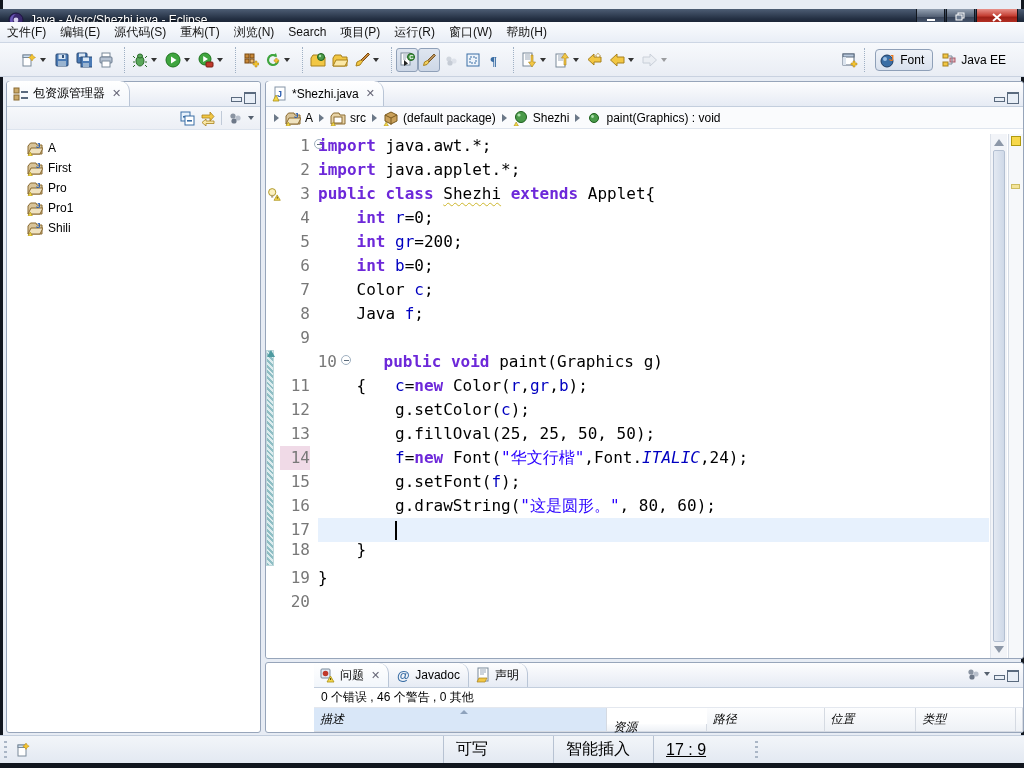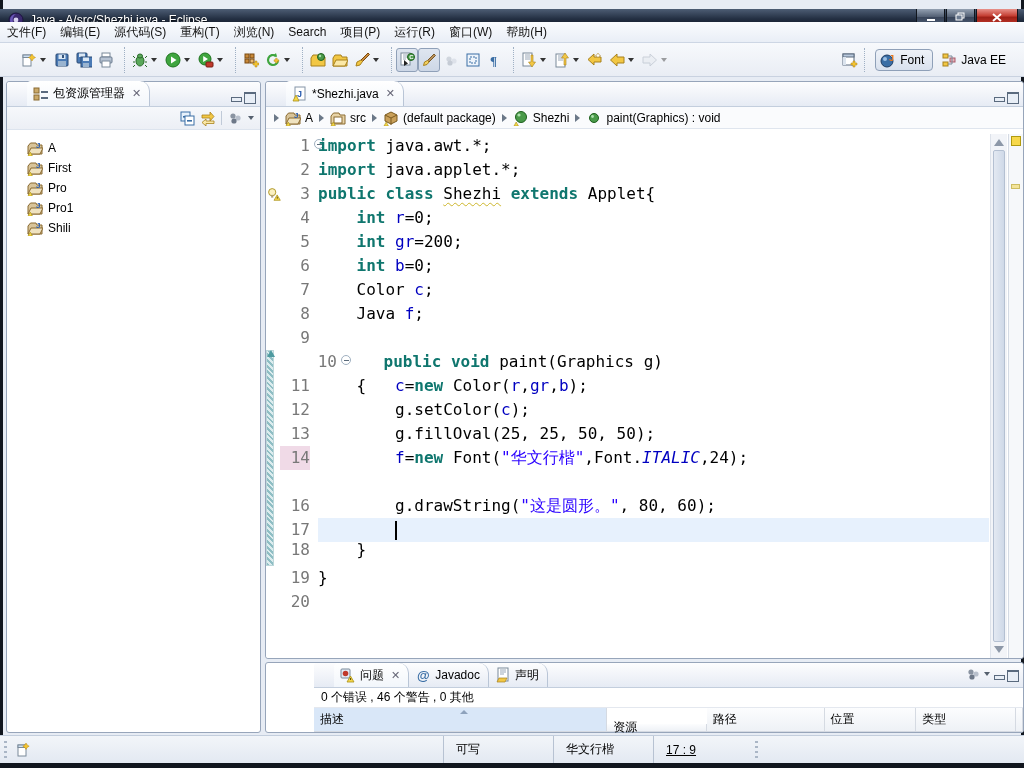--- a/index.html
+++ b/index.html
@@ -46,21 +46,21 @@
   .persp-btn { display:flex; align-items:center; gap:4px; padding:2px 8px 2px 4px; border-radius:4px; margin-left:4px; font-size:12px; }
   .persp-btn.active { border:1px solid #8fa0b8; background:linear-gradient(#eef2f8,#d9e1ee); }
   .persp-sep { border-left:1px dotted #9fb0c4; height:24px; margin:0 6px; }
 
   
   .panel { position:absolute; background:#fff; border:1px solid #97a5ba; border-radius:3px; }
   .panel-hdr { height:25px; background:linear-gradient(#fdfdfe,#e6ebf4); border-bottom:1px solid #c3cedd;
     border-radius:3px 3px 0 0; display:flex; align-items:flex-end; }
   .ptab { display:flex; align-items:center; gap:4px; height:25px; padding:0 8px 0 6px;
     border-right:1px solid #b9c5d6; border-radius:4px 10px 0 0; font-size:12px; }
-  .ptab.active { background:linear-gradient(#ffffff,#f2f6fb);margin-left:20px; }
+  .ptab.active { background:linear-gradient(#ffffff,#f2f6fb); }
   .ptab .closex { color:#667; font-size:11px; margin-left:3px; }
   .hdr-btns { margin-left:auto; display:flex; align-items:center; gap:3px; padding:0 5px 5px 0; }
   .mini,.maxi { width:11px; height:9px; display:inline-block; position:relative; }
   .mini::after { content:""; position:absolute; left:1px; top:5px; width:9px; height:3px; border:1px solid #5a6a7e; background:#e8eef6; }
   .maxi::after { content:""; position:absolute; left:0; top:0; width:10px; height:9px; border:1px solid #5a6a7e; border-top-width:2px; background:#e8eef6; }
 
   
   #pkg { left:3px; top:81px; width:255px; height:652px; }
   .pkg-toolbar { height:23px; border-bottom:1px solid #dde4ee; background:linear-gradient(#f6f8fb,#eceff5);
     display:flex; align-items:center; justify-content:flex-end; gap:5px; padding-right:6px; }
@@ -85,21 +85,21 @@
     border:1px solid #bcd7da; }
   .changebar .tri { position:absolute; left:0; top:-1px; width:0; height:0;
     border-left:4px solid transparent; border-right:4px solid transparent; border-bottom:7px solid #4e9aa0; }
   .code-line { position:absolute; left:0; right:0; height:24px; line-height:24px; white-space:pre; }
   .ln { position:absolute; left:14px; width:30px; text-align:right; color:#787878; }
   .fold { position:absolute; left:48px; top:5px; width:10px; height:10px; border:1px solid #9fb0c0;
     border-radius:50%; background:#fff; }
   .fold::after { content:""; position:absolute; left:2px; top:4px; width:5px; height:1px; background:#5a6a7a; }
   .ctext { position:absolute; left:52px; }
   .cl-hl { position:absolute; left:52px; right:0; height:24px; background:#e7f1fd; }
-  .tok-k { color:#0f766e; font-weight:bold; }
+  .tok-k { color:#6d28d9; font-weight:bold; }
   .tok-d { color:#000; }
   .tok-f { color:#0000c0; }
   .tok-s { color:#2a00ff; }
   .tok-i { color:#0000c0; font-style:italic; }
   .tok-w { color:#000; text-decoration:underline wavy #cdb62c 1px; text-underline-offset:3px; }
   .num-hl { background:#f0dae7; }
   .caret { position:absolute; width:2px; height:19px; background:#000; }
 
   .vscroll { position:absolute; right:16px; top:4px; bottom:0; width:17px; background:#f2f4f8; border-left:1px solid #dde2ea; }
   .vs-arrow { position:absolute; left:3px; width:0; height:0; border-left:5px solid transparent; border-right:5px solid transparent; }
@@ -107,34 +107,34 @@
   .vs-dn { bottom:5px; border-top:7px solid #8d98a8; }
   .vs-thumb { position:absolute; left:2px; right:2px; top:16px; bottom:16px; background:linear-gradient(90deg,#e3e9f2,#cfd9e8); border:1px solid #b4c0d2; border-radius:2px; }
   .overview { position:absolute; right:0; top:4px; bottom:0; width:15px; background:#f6f8fa; border-left:1px solid #d4dae4; }
   .ov-top { position:absolute; right:2px; top:2px; width:10px; height:10px; background:#f7d84a; border:1px solid #b09a10; }
   .ov-mark { position:absolute; right:3px; width:9px; height:5px; background:#f3e49a; border:1px solid #cdbd62; }
 
   
   #problems { left:262px; top:662px; width:759px; height:71px;padding-left:48px; }
   #problems .ptab { height:24px; }
   .prob-summary { height:20px; display:flex; align-items:center; padding-left:7px; font-size:12px; border-bottom:1px solid #e4e8ef; }
-  .prob-cols { display:flex; height:24px; }
+  .prob-cols { display:flex; height:24px;font-style:italic; }
   .pcol { border-right:1px solid #d5dae2; border-bottom:1px solid #d5dae2;
     background:linear-gradient(#fcfdfe,#eef1f6); display:flex; align-items:center; padding-left:6px; font-size:12px; position:relative; }
   .pcol.sorted { background:#d9e7f8; }
   .pcol.sorted::after { content:""; position:absolute; top:2px; left:50%; width:0; height:0;
     border-left:4px solid transparent; border-right:4px solid transparent; border-bottom:4px solid #8ea2bc; }
 
   
   .statusbar { position:absolute; left:-3px; top:735px; width:1024px; height:28px;
     background:linear-gradient(#f2f5f9,#e3e9f2); border-top:1px solid #c3cedd; display:flex; align-items:center; }
   .grip { width:6px; height:18px; margin-left:4px;
     background:repeating-linear-gradient(180deg,#aab6c6 0 2px,transparent 2px 5px); width:3px; }
   .sb-icon { margin-left:8px; }
-  .sb-cell { height:100%; display:flex; align-items:center; padding-left:12px; font-size:12px; border-left:1px solid #b7c2d2; }
+  .sb-cell { height:100%; display:flex; align-items:center; padding-left:12px; font-size:16px; border-left:1px solid #b7c2d2; }
   .sb-writable { position:absolute; left:443px; width:110px; }
   .sb-insert { position:absolute; left:553px; width:100px; }
   .sb-pos { position:absolute; left:653px; width:100px;text-decoration:underline; }
   .sb-grip-r { position:absolute; left:755px; top:5px; height:18px; width:3px;
     background:repeating-linear-gradient(180deg,#aab6c6 0 2px,transparent 2px 5px); }
   .win-bottom { position:absolute; left:-3px; top:763px; width:1024px; height:5px; background:#11161e; }
 
   .icon16 { width:16px; height:16px; display:inline-block; flex:none; }
   .icon16 svg, .t-icon svg { display:block; }
 </style>
@@ -631,20 +631,21 @@
           <div class="code-line" style="top: 96px;"><span class="ln">5</span><span class="ctext"><span class="tok-d">    </span><span class="tok-k">int</span><span class="tok-d"> </span><span class="tok-f">gr</span><span class="tok-d">=200;</span></span></div>
           <div class="code-line" style="top: 120px;"><span class="ln">6</span><span class="ctext"><span class="tok-d">    </span><span class="tok-k">int</span><span class="tok-d"> </span><span class="tok-f">b</span><span class="tok-d">=0;</span></span></div>
           <div class="code-line" style="top: 144px;"><span class="ln">7</span><span class="ctext"><span class="tok-d">    Color </span><span class="tok-f">c</span><span class="tok-d">;</span></span></div>
           <div class="code-line" style="top: 168px;"><span class="ln">8</span><span class="ctext"><span class="tok-d">    Java </span><span class="tok-f">f</span><span class="tok-d">;</span></span></div>
           <div class="code-line" style="top: 192px;"><span class="ln">9</span><span class="ctext"></span></div>
           <div class="code-line" style="top: 216px; margin-left: 27px;"><span class="ln">10</span><span class="fold"></span><span class="ctext"><span class="tok-d">    </span><span class="tok-k">public</span><span class="tok-d"> </span><span class="tok-k">void</span><span class="tok-d"> paint(Graphics g)</span></span></div>
           <div class="code-line" style="top: 240px;"><span class="ln">11</span><span class="ctext"><span class="tok-d">    {   </span><span class="tok-f">c</span><span class="tok-d">=</span><span class="tok-k">new</span><span class="tok-d"> Color(</span><span class="tok-f">r</span><span class="tok-d">,</span><span class="tok-f">gr</span><span class="tok-d">,</span><span class="tok-f">b</span><span class="tok-d">);</span></span></div>
           <div class="code-line" style="top: 264px;"><span class="ln">12</span><span class="ctext"><span class="tok-d">        g.setColor(</span><span class="tok-f">c</span><span class="tok-d">);</span></span></div>
           <div class="code-line" style="top: 288px;"><span class="ln">13</span><span class="ctext"><span class="tok-d">        g.fillOval(25, 25, 50, 50);</span></span></div>
           <div class="code-line" style="top: 312px;"><span class="ln num-hl">14</span><span class="ctext"><span class="tok-d">        </span><span class="tok-f">f</span><span class="tok-d">=</span><span class="tok-k">new</span><span class="tok-d"> Font(</span><span class="tok-s">"华文行楷"</span><span class="tok-d">,Font.</span><span class="tok-i">ITALIC</span><span class="tok-d">,24);</span></span></div>
+          <div class="code-line" style="top: 336px;"><span class="ln">15</span><span class="ctext"><span class="tok-d">        g.setFont(</span><span class="tok-f">f</span><span class="tok-d">);</span></span></div>
           <div class="code-line" style="top: 360px;"><span class="ln">16</span><span class="ctext"><span class="tok-d">        g.drawString(</span><span class="tok-s">"这是圆形。"</span><span class="tok-d">, 80, 60);</span></span></div>
           <div class="code-line" style="top: 384px;"><span class="ln">17</span><span class="ctext"></span></div>
           <div class="code-line" style="top: 404px;"><span class="ln">18</span><span class="ctext"><span class="tok-d">    }</span></span></div>
           <div class="code-line" style="top: 432px;"><span class="ln">19</span><span class="ctext"><span class="tok-d">}</span></span></div>
           <div class="code-line" style="top: 456px;"><span class="ln">20</span><span class="ctext"></span></div>
           <div class="caret" style="top: 387px; left: 129.04px;"></div>
         </div>
       <div class="vscroll">
         <span class="vs-arrow vs-up"></span>
         <div class="vs-thumb"></div>
@@ -716,18 +717,18 @@
   <div class="statusbar">
     <span class="grip"></span>
     <span class="sb-icon icon16">
       <svg width="16" height="16" viewBox="0 0 16 16">
           <rect x="3" y="3" width="8" height="11" fill="#fff" stroke="#7a8a9a"></rect>
           <rect x="3" y="3" width="8" height="2.5" fill="#cfe0f0" stroke="#7a8a9a"></rect>
           <path d="M11 1l1.2 2 2 1.2-2 1.2-1.2 2-1.2-2-2-1.2 2-1.2z" fill="#f4c430" stroke="#b8860b" stroke-width=".5"></path>
         </svg>
     </span>
     <div class="sb-cell sb-writable">可写</div>
-    <div class="sb-cell sb-insert">华文行楷</div>
+    <div class="sb-cell sb-insert">智能插入</div>
     <div class="sb-cell sb-pos">17 : 9</div>
     <div class="sb-grip-r"></div>
   </div>
   <div class="win-bottom"></div>
 </div>
 
 </body></html>

